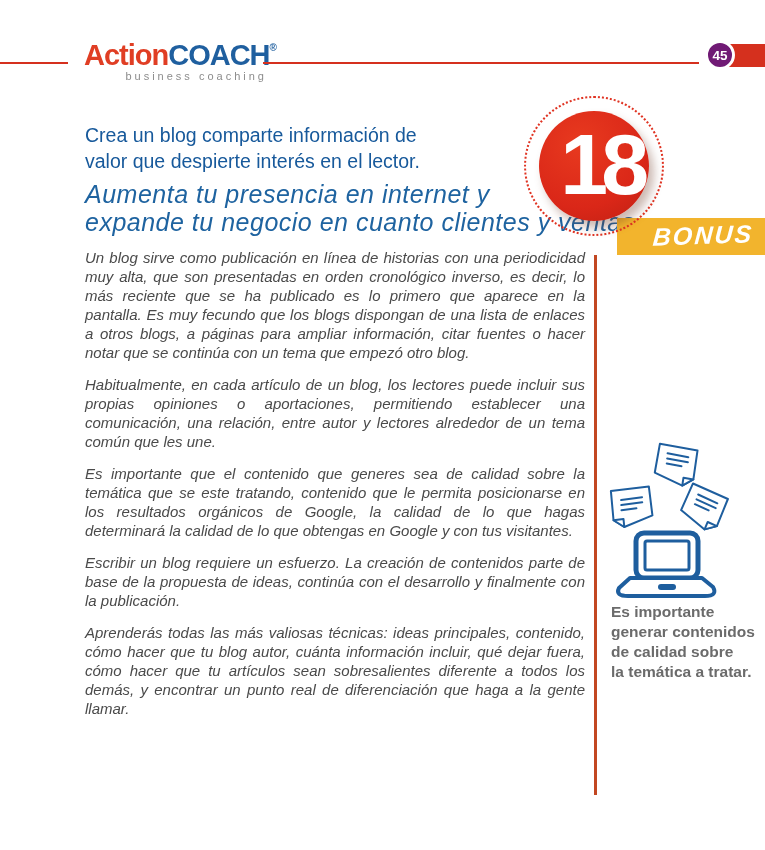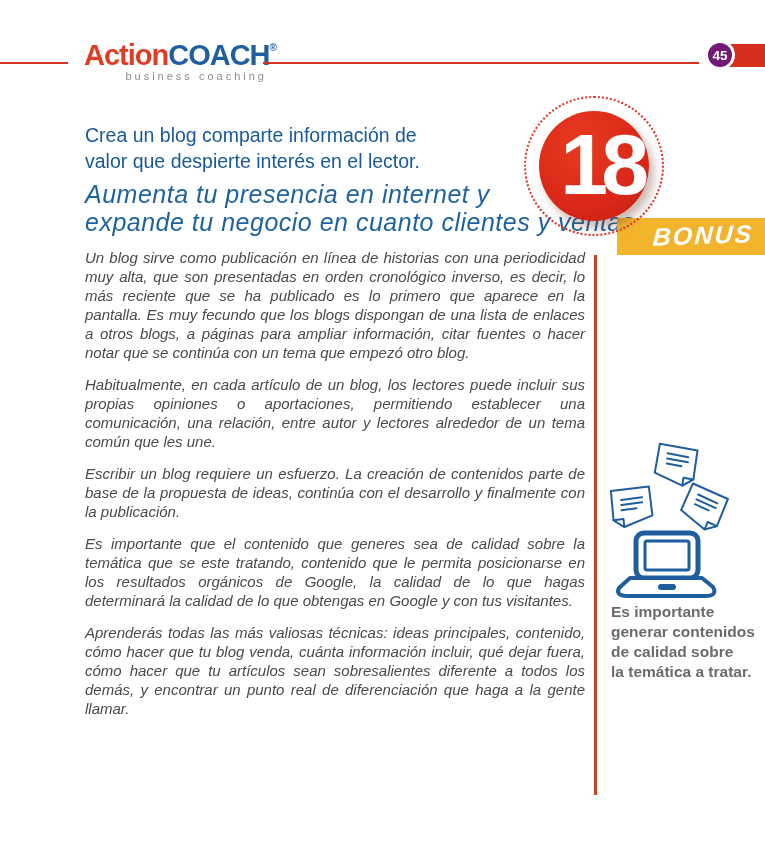--- a/index.html
+++ b/index.html
@@ -121,23 +121,23 @@
   </div>
 
   <div class="subtitle">
     <div>Aumenta tu presencia en internet y</div>
     <div>expande tu negocio en cuanto clientes y ventas...</div>
   </div>
 
   <div class="body-text">
     <p>Un blog sirve como publicación en línea de historias con una periodicidad muy alta, que son presentadas en orden cronológico inverso, es decir, lo más reciente que se ha publicado es lo primero que aparece en la pantalla. Es muy fecundo que los blogs dispongan de una lista de enlaces a otros blogs, a páginas para ampliar información, citar fuentes o hacer notar que se continúa con un tema que empezó otro blog.</p>
     <p>Habitualmente, en cada artículo de un blog, los lectores puede incluir sus propias opiniones o aportaciones, permitiendo establecer una comunicación, una relación, entre autor y lectores alrededor de un tema común que les une.</p>
+    <p>Es importante que el contenido que generes sea de calidad sobre la temática que se este tratando, contenido que le permita posicionarse en los resultados orgánicos de Google, la calidad de lo que hagas determinará la calidad de lo que obtengas en Google y con tus visitantes.</p>
     <p>Escribir un blog requiere un esfuerzo. La creación de contenidos parte de base de la propuesta de ideas, continúa con el desarrollo y finalmente con la publicación.</p>
-    <p>Es importante que el contenido que generes sea de calidad sobre la temática que se este tratando, contenido que le permita posicionarse en los resultados orgánicos de Google, la calidad de lo que hagas determinará la calidad de lo que obtengas en Google y con tus visitantes.</p>
-    <p>Aprenderás todas las más valiosas técnicas: ideas principales, contenido, cómo hacer que tu blog venda, cuánta información incluir, qué dejar fuera, cómo hacer que tu artículos sean sobresalientes diferente a todos los demás, y encontrar un punto real de diferenciación que haga a la gente llamar.</p>
+    <p>Aprenderás todas las más valiosas técnicas: ideas principales, contenido, cómo hacer que tu blog autor, cuánta información incluir, qué dejar fuera, cómo hacer que tu artículos sean sobresalientes diferente a todos los demás, y encontrar un punto real de diferenciación que haga a la gente llamar.</p>
   </div>
 
   <div class="divider"></div>
 
   <div class="illustration">
     <svg width="150" height="165" viewBox="0 0 150 165" xmlns="http://www.w3.org/2000/svg" fill="none" stroke="#1e5e9e" stroke-width="2" stroke-linejoin="round" stroke-linecap="round">
 
       <g transform="translate(56,4) rotate(16)">
         <path d="M0,4 L38,0 L42,29 L33,38 L3,33 Z" fill="#ffffff"></path>
         <path d="M42,29 L32,30 L33,38 Z" fill="#ffffff"></path>

